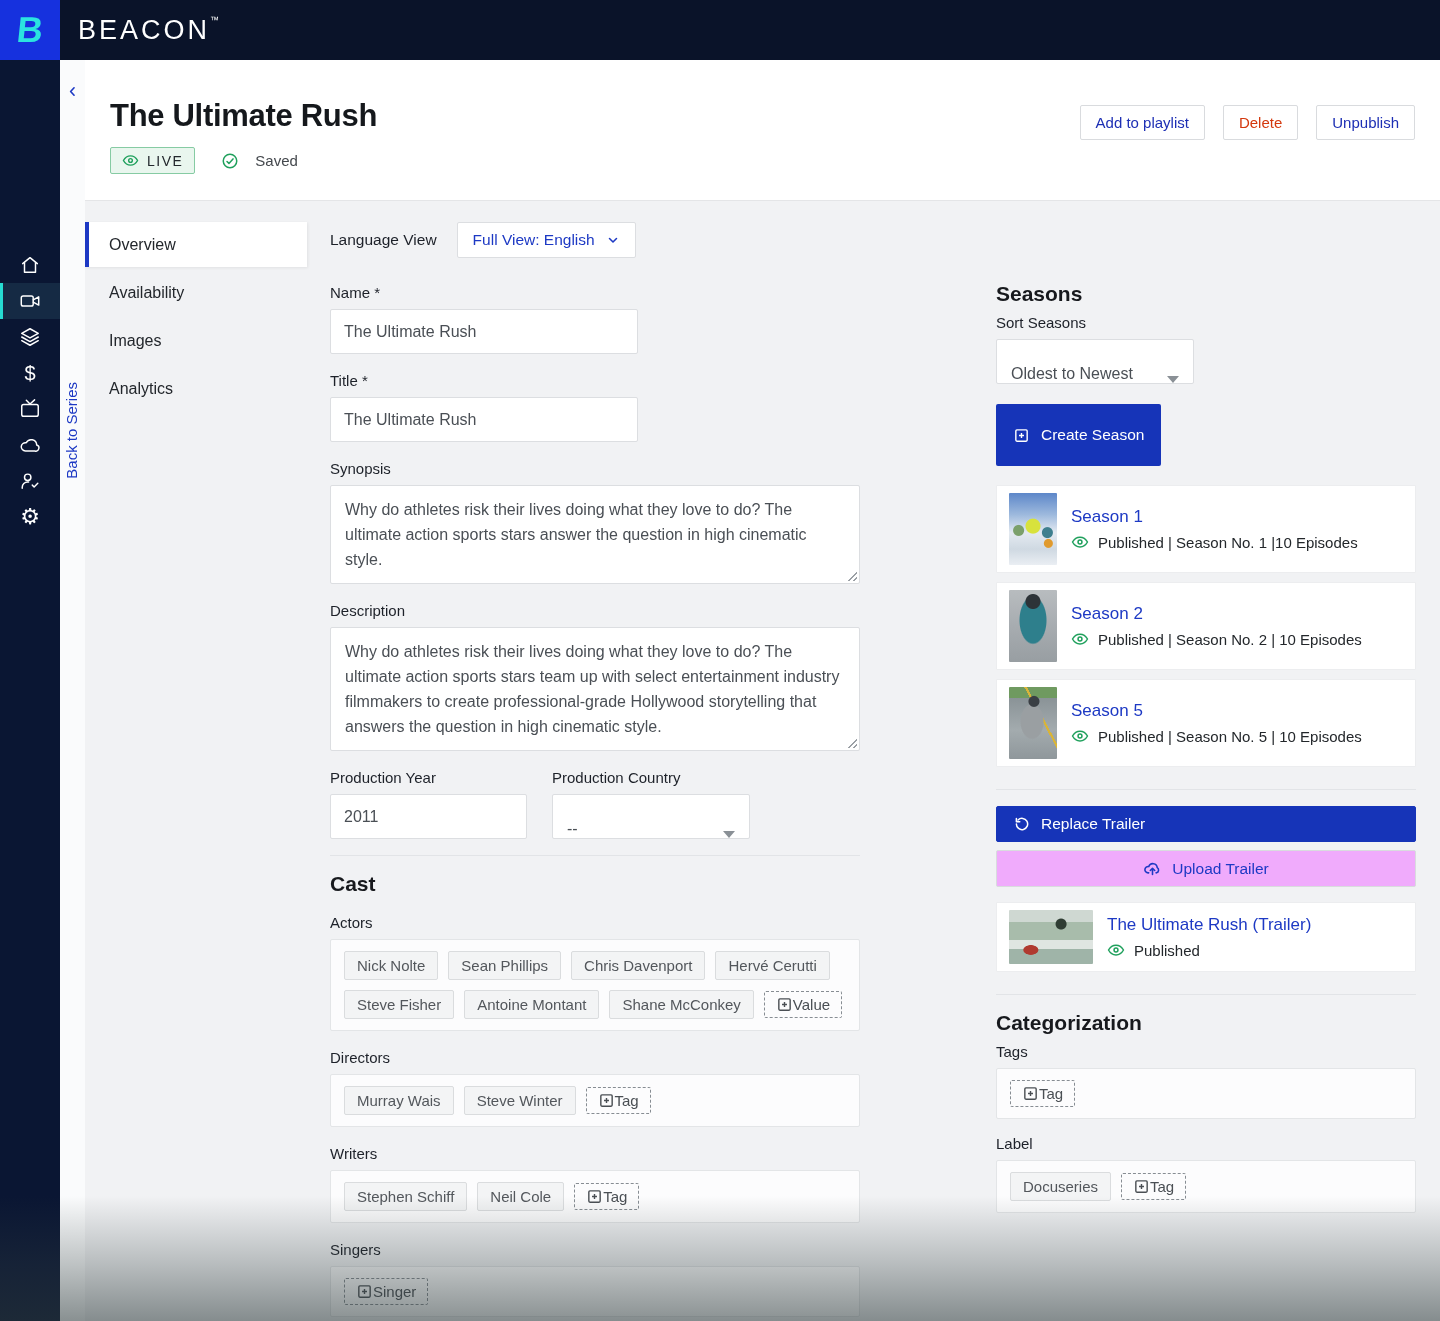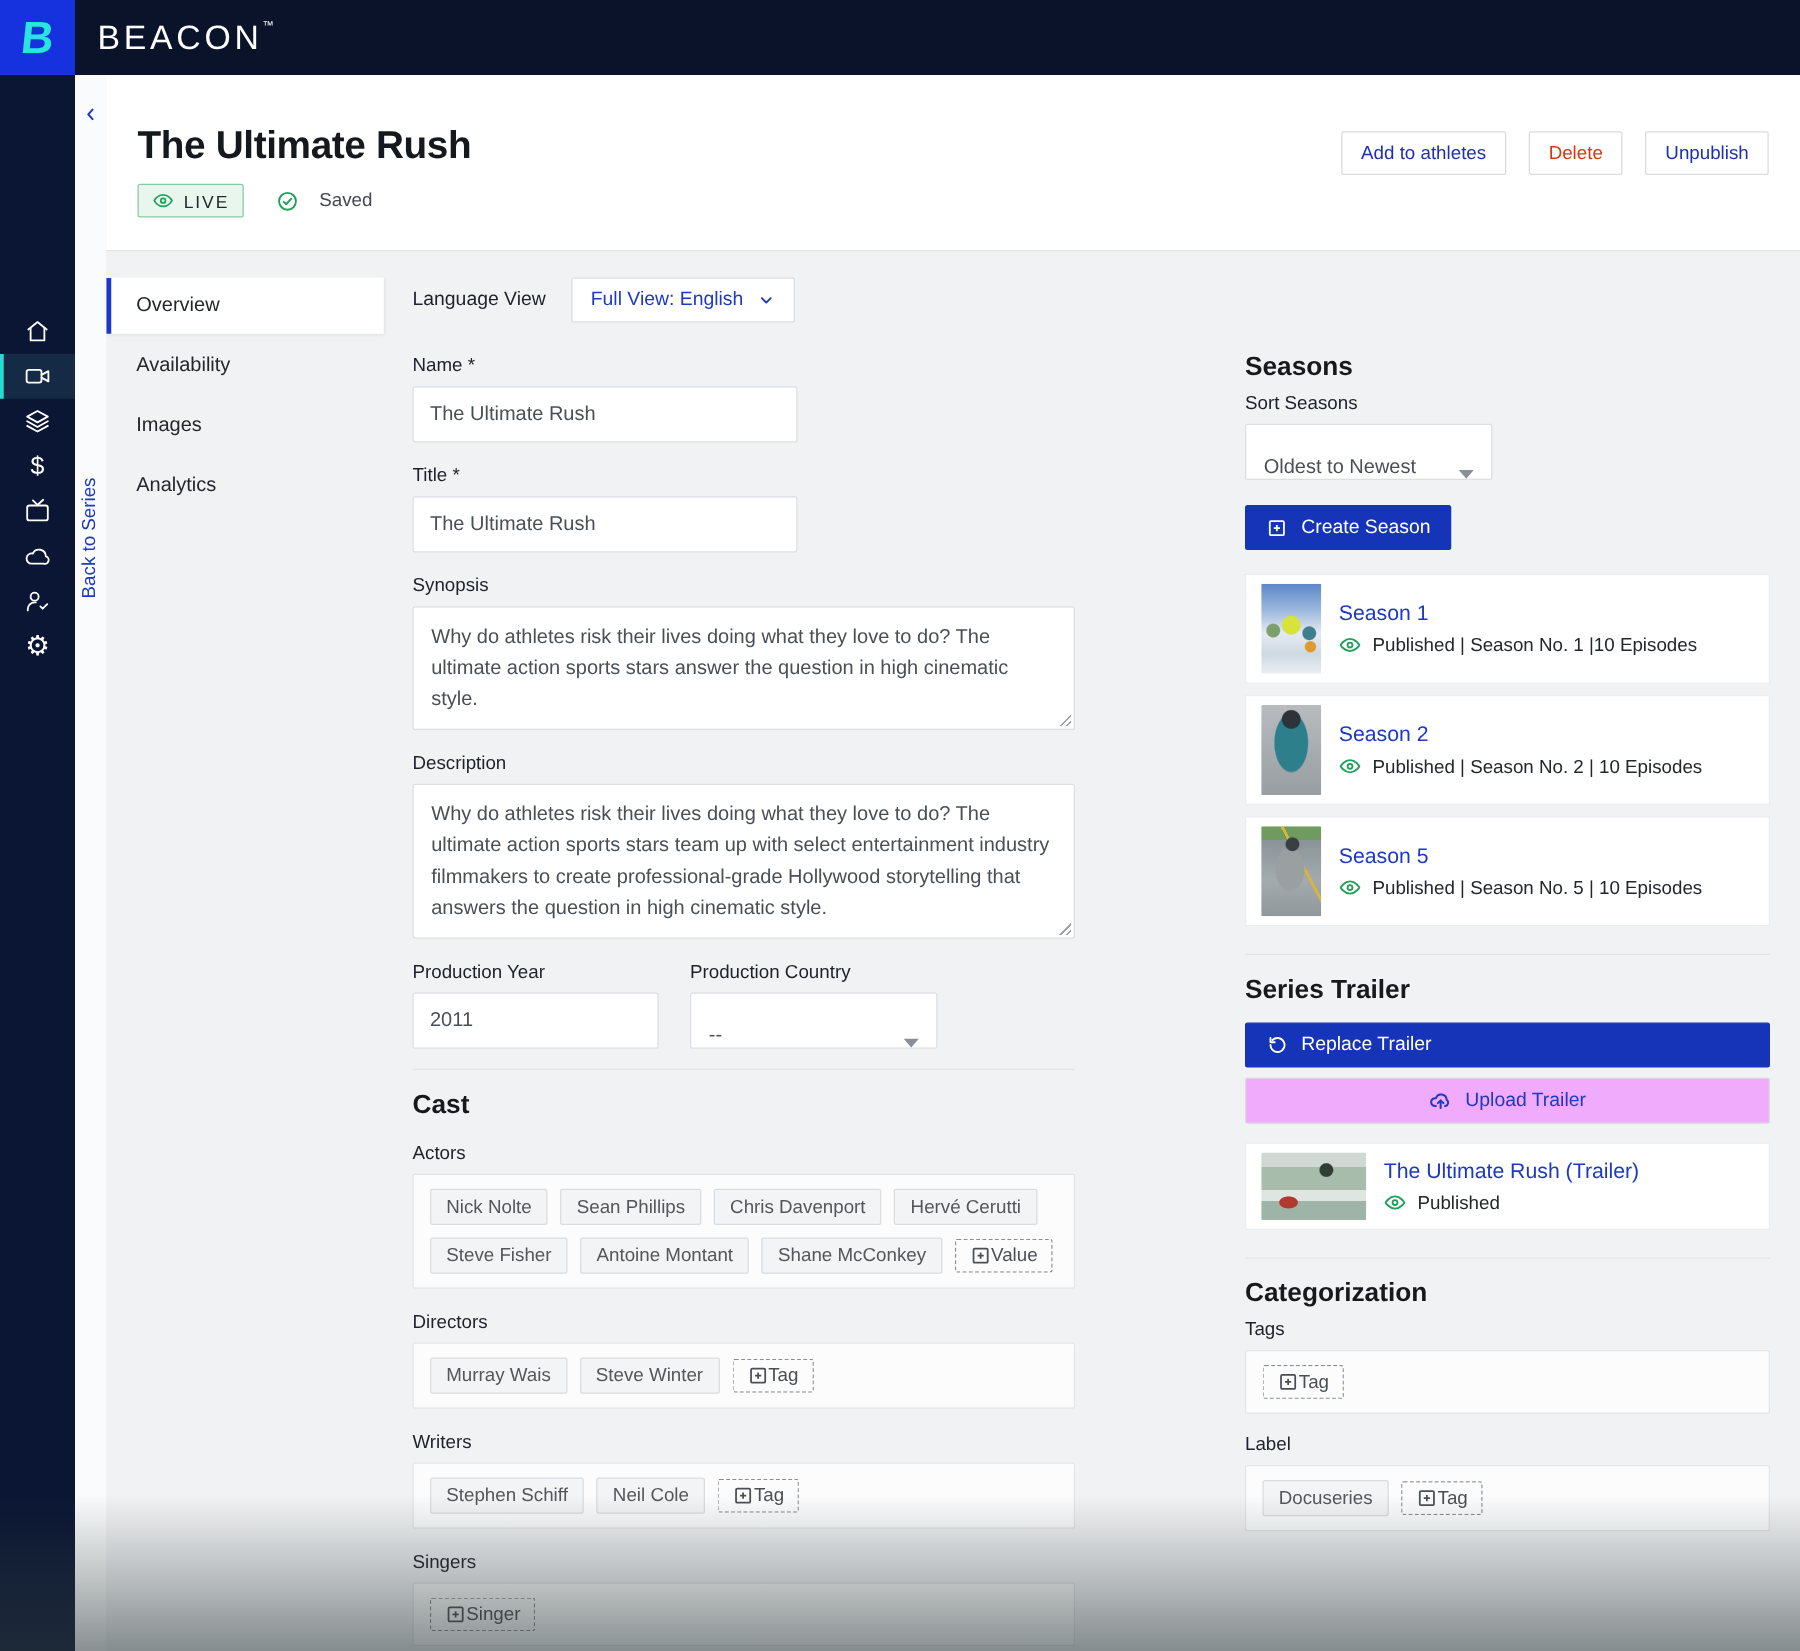--- a/index.html
+++ b/index.html
@@ -73,21 +73,21 @@
   .hr { border:0; border-top:1px solid #E2E4E7; margin:16px 0 0; }
   .sec-h { font-size:21px; font-weight:600; color:#17191D; margin:16px 0 6px; }
   .chipbox { background:#FCFCFD; border:1px solid #E3E5E7; border-radius:2px; padding:11px 13px; display:flex; flex-wrap:wrap; gap:10px 10px; align-items:center; }
   .chip { background:#F3F4F5; border:1px solid #DADCDE; border-radius:2px; padding:5px 12px; font-size:15px; color:#53575C; }
   .add-chip { display:inline-flex; align-items:center; gap:0; border:1px dashed #878D93; border-radius:2px; padding:4px 11px; font-size:15px; color:#4A4F54; background:transparent; cursor:pointer; font-family:inherit; }
 
   
   .rightcol { width:420px; margin-left:auto; margin-right:24px; margin-top:60px; flex:none; }
   .rc-h { font-size:21px; font-weight:600; color:#17191D; margin:0 0 8px; }
   .mini-label { font-size:15px; color:#1D2129; margin:8px 0 8px; }
-  .create-btn { margin-top:20px; display:inline-flex; align-items:center; gap:11px; background:#1634B8; color:#fff; border:none; border-radius:2px; padding:9px 17px; font-size:15.5px; font-family:inherit; cursor:pointer; }
+  .create-btn { margin-top:20px; display:inline-flex; align-items:center; gap:11px; background:#1634B8; color:#fff; border:none; border-radius:2px; padding:22px 17px; font-size:15.5px; font-family:inherit; cursor:pointer; }
   .season-list { margin-top:19px; }
   .card { background:#fff; border:1px solid #ECEDEF; border-radius:1px; padding:8px 12px; display:flex; gap:14px; align-items:center; margin-bottom:9px; }
   .card.season { height:88px; }
   .thumb { flex:none; border-radius:1px; }
   .thumb.portrait { width:48px; height:72px; }
   .thumb-s1 { background:
       radial-gradient(circle at 50% 46%, #D8E23C 0 7px, transparent 8px),
       radial-gradient(circle at 20% 52%, #7BA06B 0 5px, transparent 6px),
       radial-gradient(circle at 80% 55%, #3E7F8E 0 5px, transparent 6px),
       radial-gradient(circle at 82% 70%, #E09A2D 0 4px, transparent 5px),
@@ -200,21 +200,21 @@
       </span>
       <span class="saved">
         <svg class="ic" width="18" height="18" viewBox="0 0 24 24" fill="none" stroke="#1FA05C" stroke-width="2" stroke-linecap="round" stroke-linejoin="round">
             <circle cx="12" cy="12" r="9"></circle>
             <path d="M8 12.6l2.6 2.6 5.4-6"></path>
           </svg>
         <span>Saved</span>
       </span>
     </div>
     <div class="head-actions">
-      <button class="hbtn blue">Add to athletes</button>
+      <button class="hbtn blue">Add to playlist</button>
       <button class="hbtn orange">Delete</button>
       <button class="hbtn blue">Unpublish</button>
     </div>
   </div>
 
   <div class="content">
 
     <div class="tabs">
       <div class="tab active">Overview</div>
       <div class="tab">Availability</div>
@@ -383,21 +383,20 @@
                 </svg>
               <span>Published | Season No. 5 | 10 Episodes</span>
             </div>
           </div>
         </div>
 
       </div>
 
       <hr class="rc-hr">
 
-      <h2 class="rc-h">Series Trailer</h2>
       <div class="trailer-btns">
         <button class="tbtn primary">
           <svg width="18" height="18" viewBox="0 0 24 24" fill="none" stroke="#fff" stroke-width="2" stroke-linecap="round" stroke-linejoin="round">
               <path d="M4.5 12a7.5 7.5 0 1 0 2.2-5.3"></path>
               <path d="M4.5 4.5V9H9"></path>
             </svg>
           <span>Replace Trailer</span>
         </button>
         <button class="tbtn secondary">
           <svg width="19" height="19" viewBox="0 0 24 24" fill="none" stroke="#1D39C4" stroke-width="2" stroke-linecap="round" stroke-linejoin="round">

